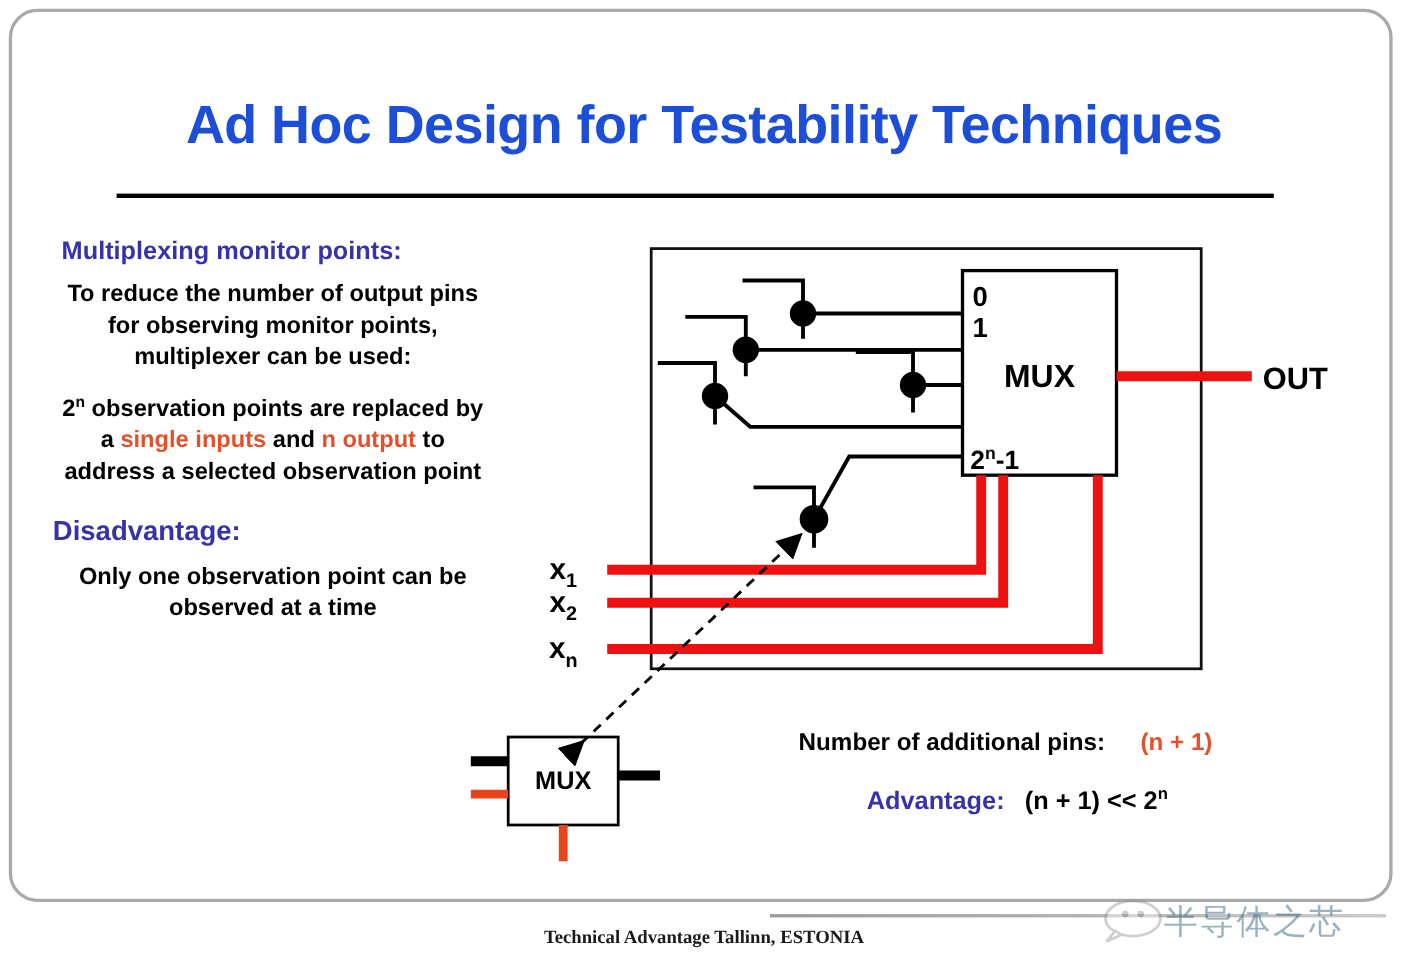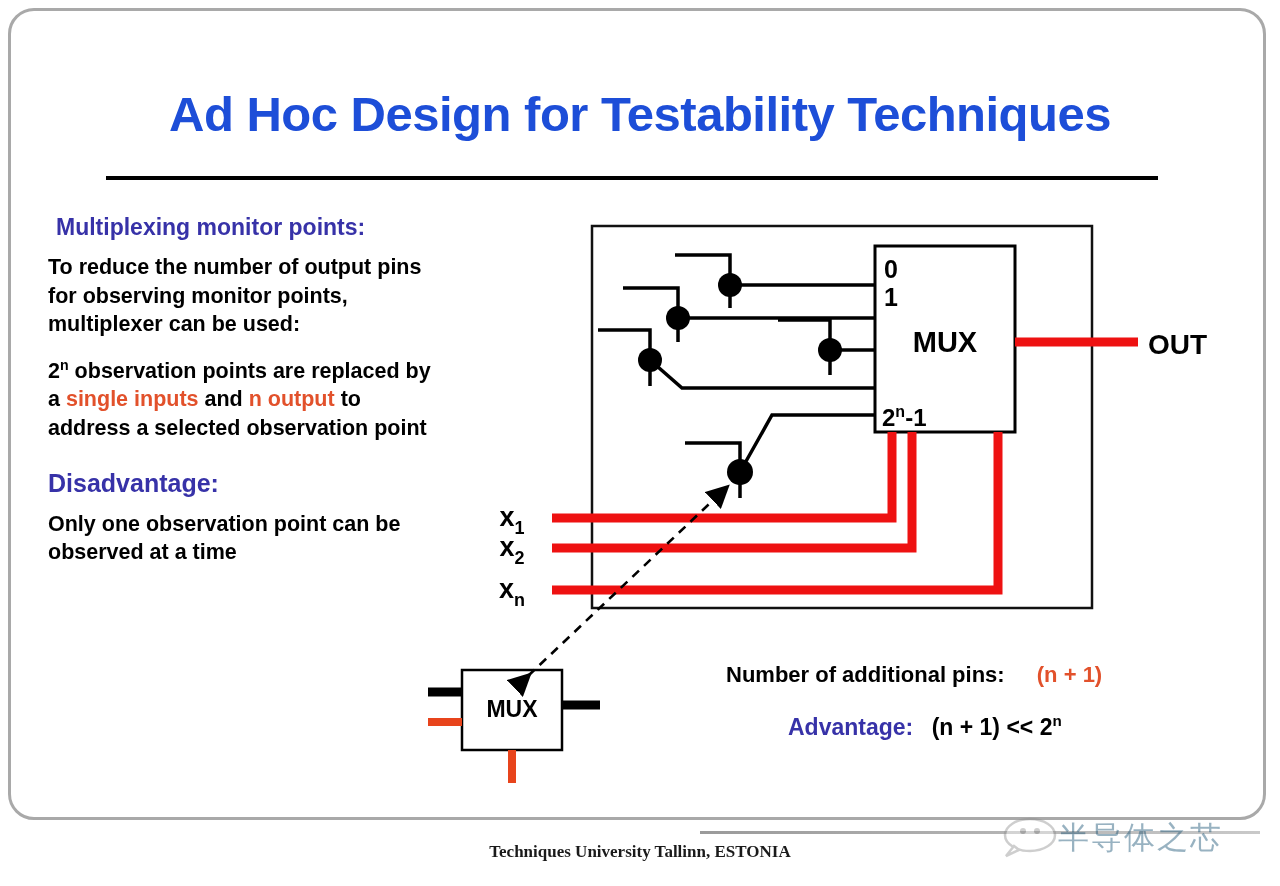--- a/index.html
+++ b/index.html
@@ -33,21 +33,21 @@
   }
   #left-col{
     position:absolute;left:48px;top:214px;width:400px;
   }
   .sec-head{
     color:#3732a8;font-weight:bold;font-size:23px;
     margin:0 0 12px 8px;
   }
   .para{
     color:#000000;font-weight:bold;font-size:21.5px;
-    line-height:1.33;margin:0 0 18px 0;
+    line-height:1.33;margin:0 0 18px 0;text-align:center;
   }
   .hl{ color:#e2512b; }
   sup{ font-size:0.66em; vertical-align:super; line-height:0; }
   #disadv-head{
     color:#3732a8;font-weight:bold;font-size:25px;
     margin:26px 0 12px 0;
   }
   #diagram{
     position:absolute;left:420px;top:200px;
     width:860px;height:600px;
@@ -204,21 +204,21 @@
     <span>Number of additional pins:</span>
     <span class="info-val" style="margin-left:26px;">(n + 1)</span>
   </div>
   <div id="adv-line">
     <span id="adv-label">Advantage:</span>
     <span id="adv-expr" style="margin-left:12px;"><span>(n + 1) &lt;&lt; 2</span><sup>n</sup></span>
   </div>
 </div>
 
 <div id="footer-rule"></div>
-<div id="footer-text">Techniques University Tallinn, ESTONIA</div>
+<div id="footer-text">Technical Advantage Tallinn, ESTONIA</div>
 
 <div id="watermark">
   <svg width="60" height="44" viewBox="0 0 60 44">
     <ellipse cx="30" cy="20" rx="25" ry="16" fill="#ffffff" stroke="#8d8d8d" stroke-width="2.5"></ellipse>
     <path d="M 14 31 L 6 41 L 19 35 Z" fill="#ffffff" stroke="#8d8d8d" stroke-width="2.5"></path>
     <circle cx="23" cy="16" r="3" fill="#8d8d8d"></circle>
     <circle cx="37" cy="16" r="3" fill="#8d8d8d"></circle>
   </svg>
   <div id="wm-cjk">半导体之芯</div>
 </div>

